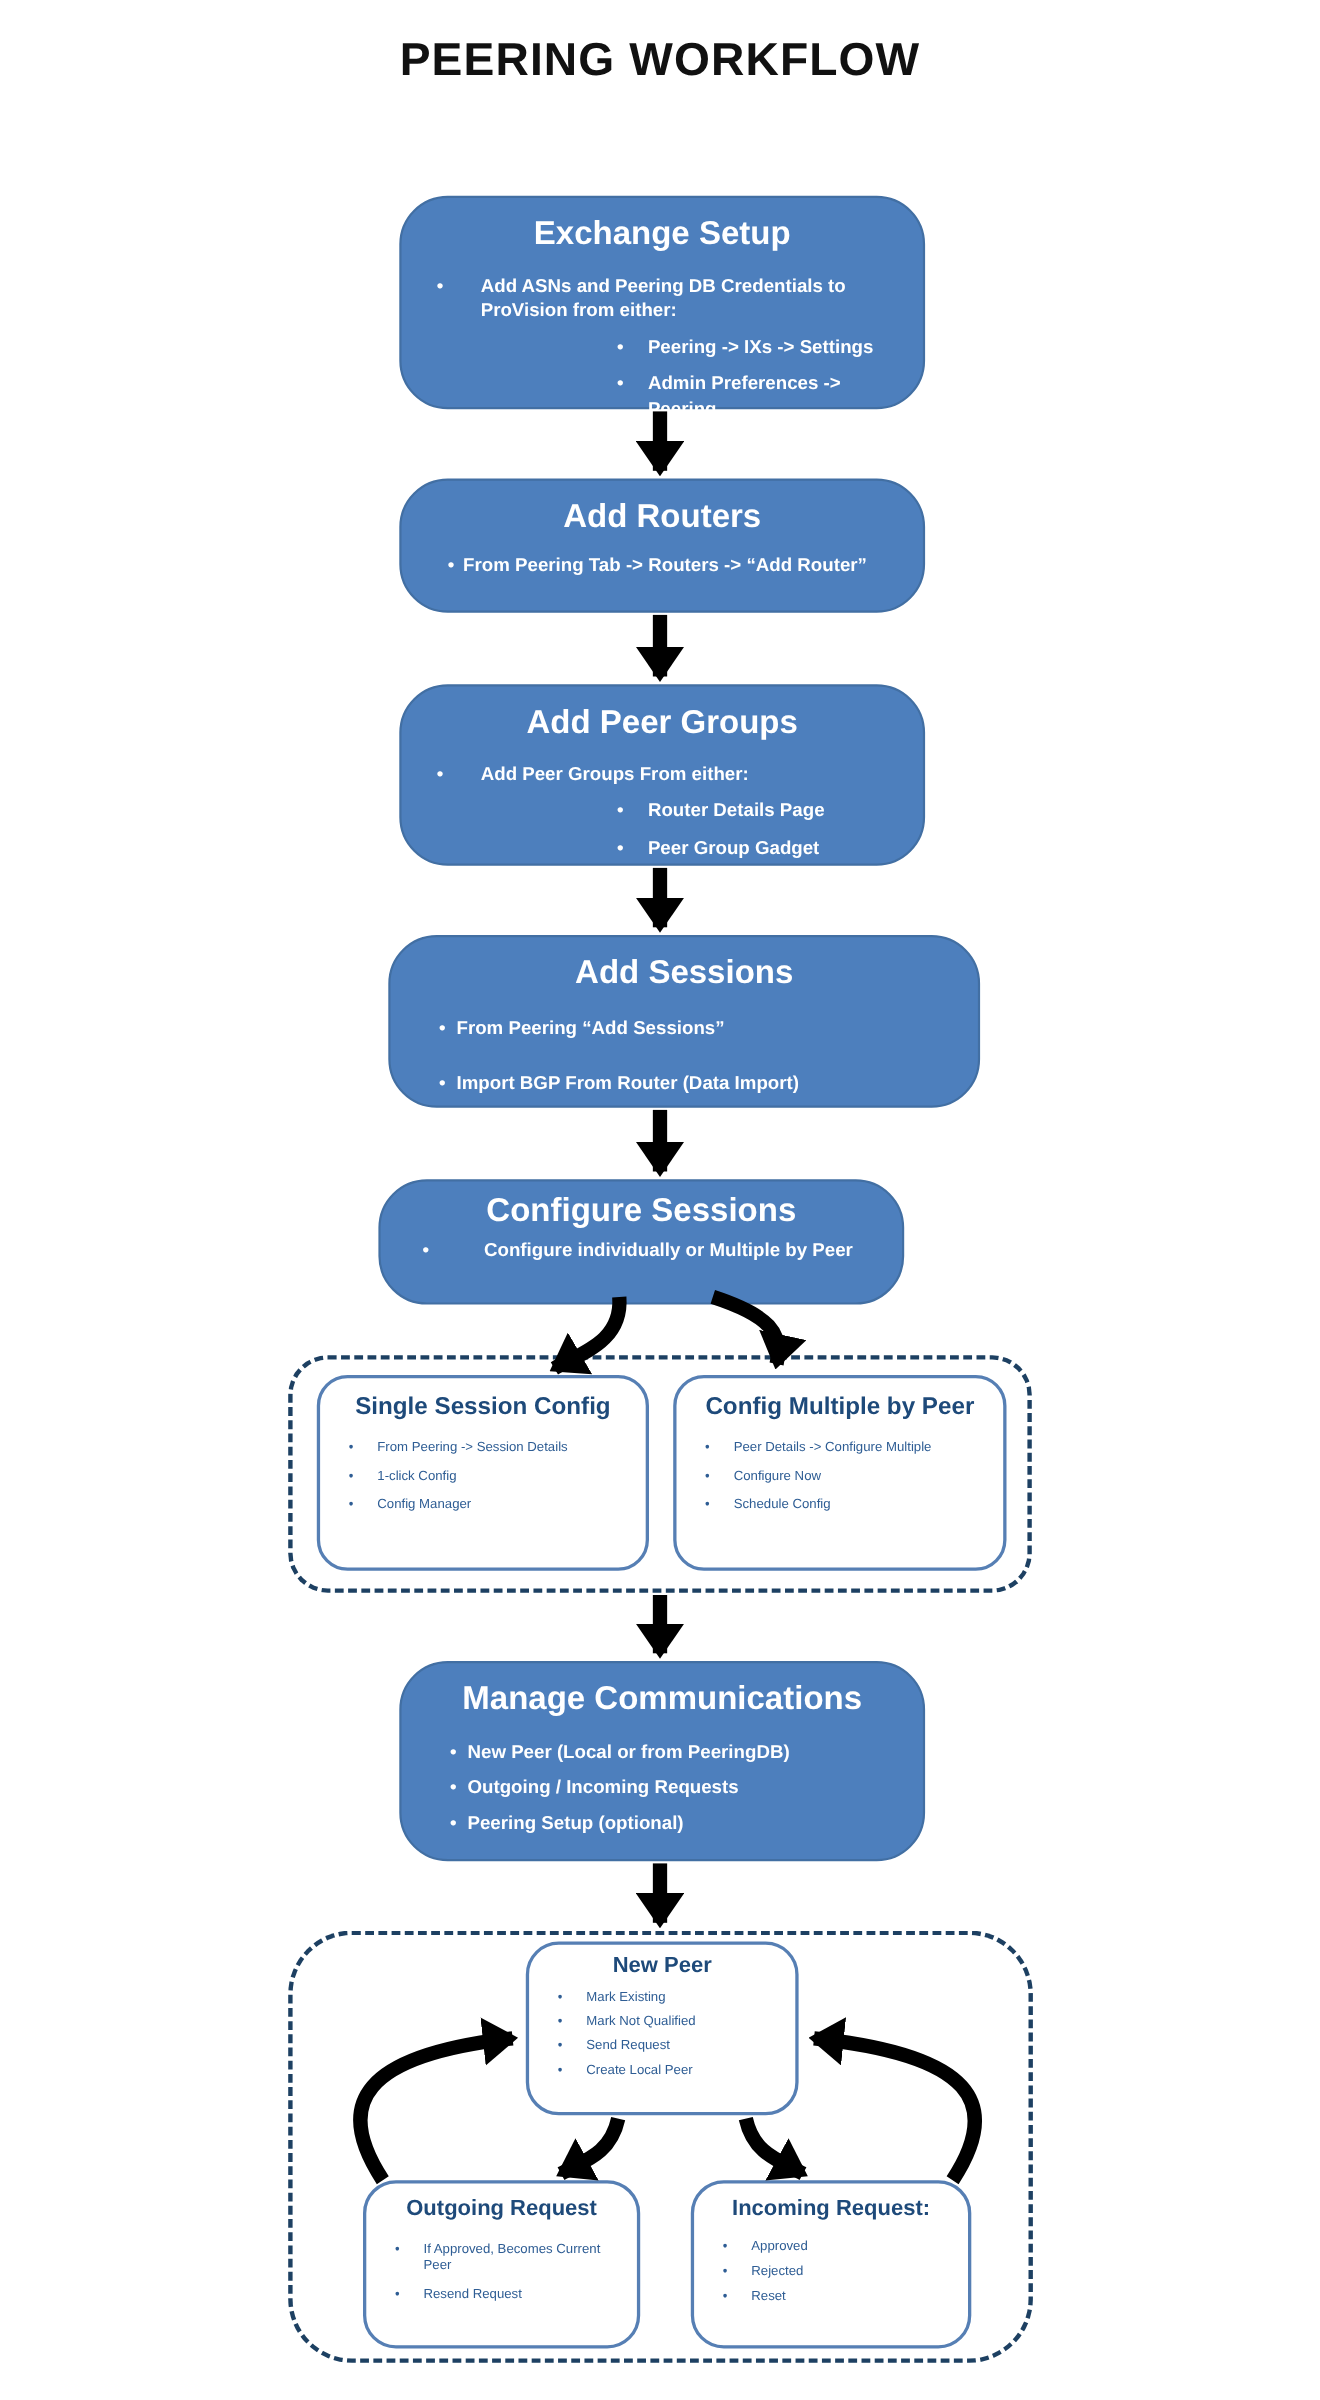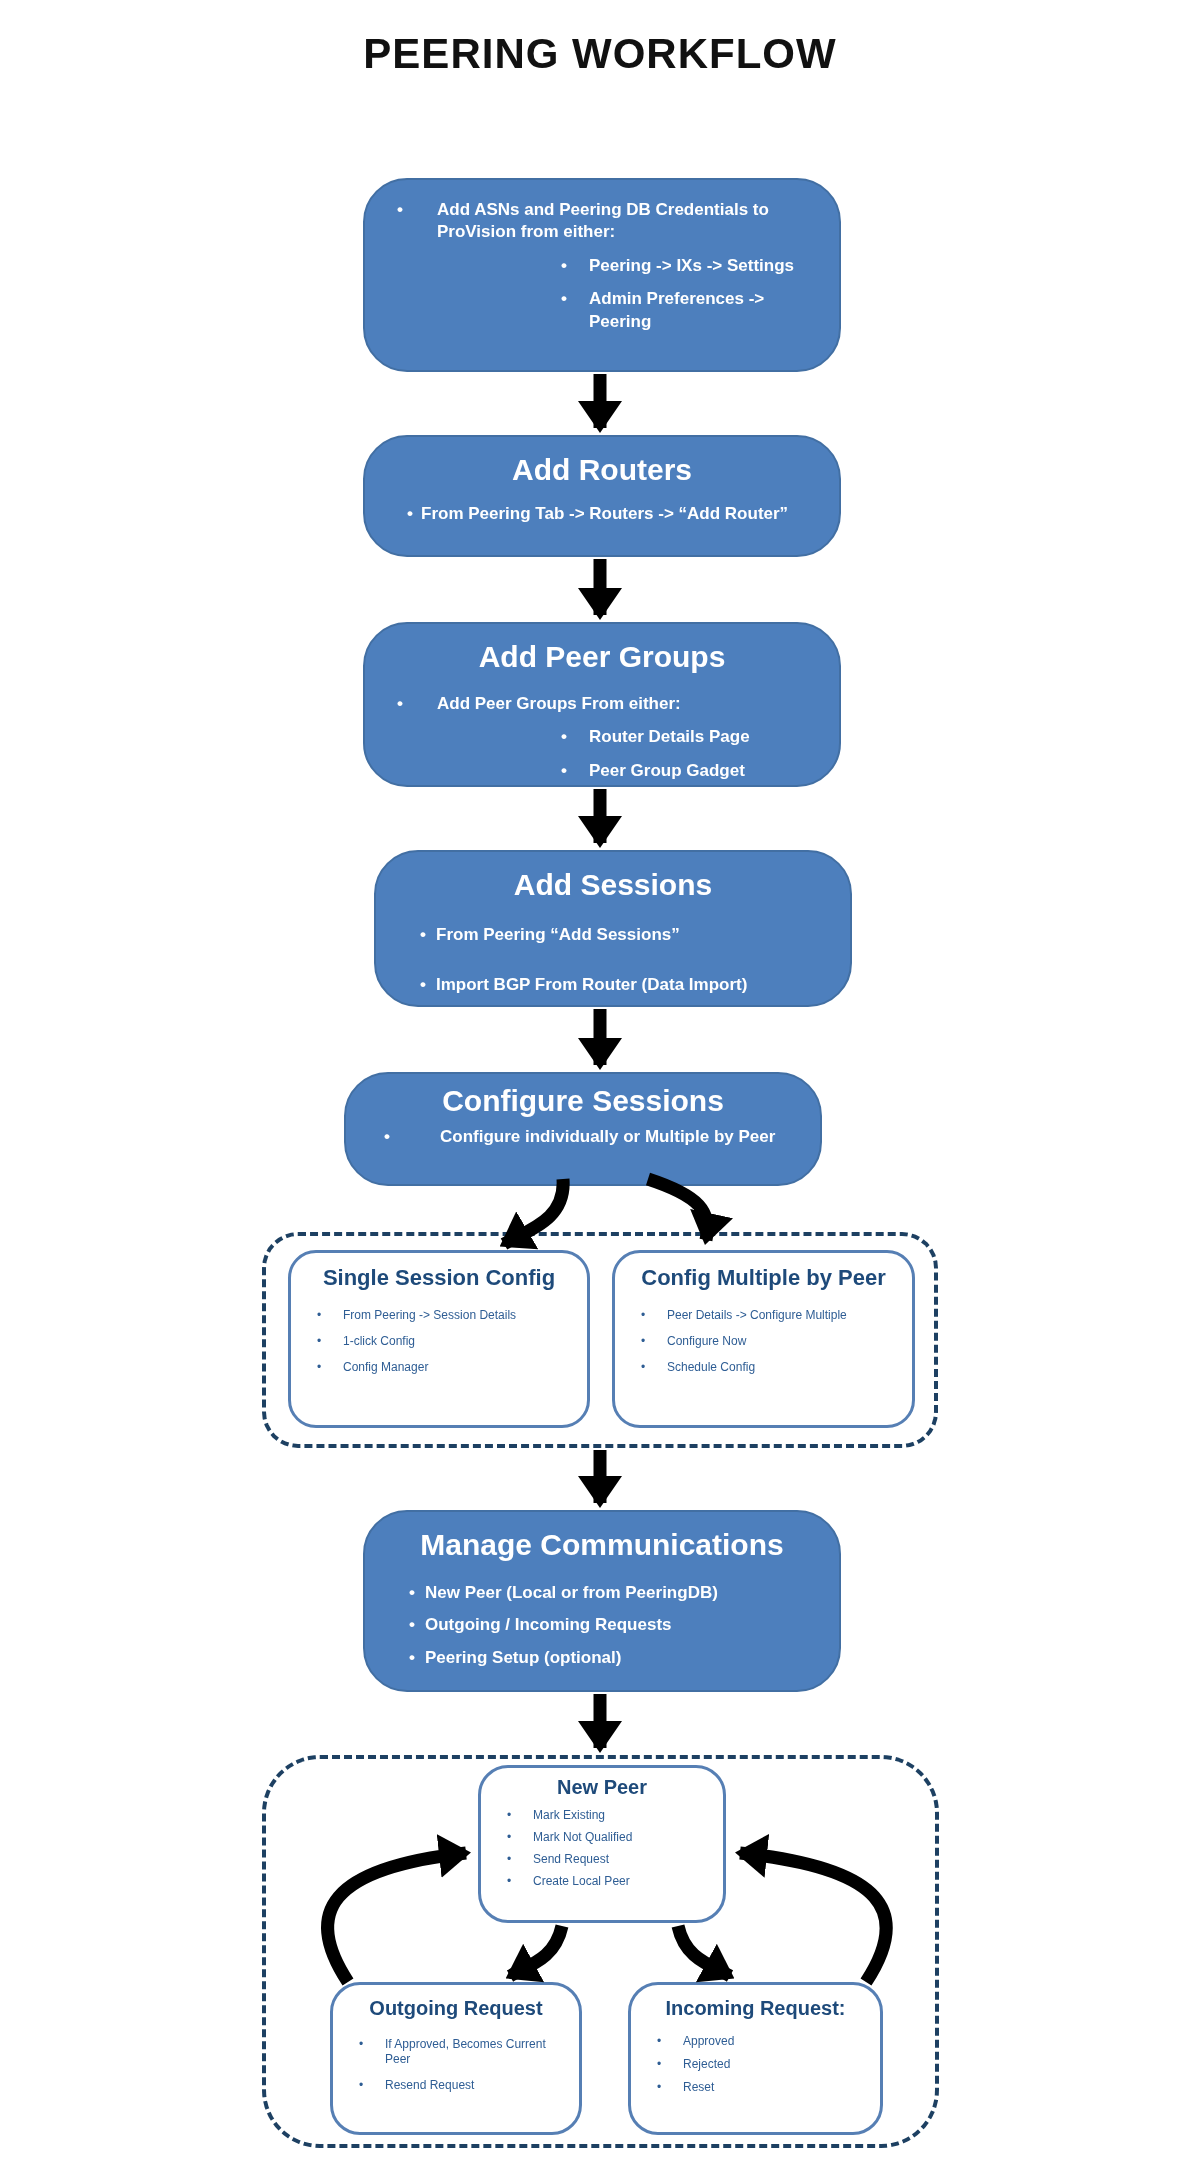--- a/index.html
+++ b/index.html
@@ -70,20 +70,21 @@
   #arrows{position:absolute;left:0;top:0;pointer-events:none;}
 </style>
 </head>
 <body>
 
 <div id="canvas">
 
   <div class="page-title">PEERING WORKFLOW</div>
 
   <div class="bluebox" style="left:363px;top:178px;width:478px;height:194px;">
+    <div class="btitle">Exchange Setup</div>
     <div class="bbody">
       <div class="li wide"><span class="narrow" style="display:inline-block;">Add ASNs and Peering DB Credentials to ProVision from either:</span></div>
       <div class="li sub">Peering -&gt; IXs -&gt; Settings</div>
       <div class="li sub">Admin Preferences -&gt; Peering</div>
     </div>
   </div>
 
   <div class="bluebox" style="left:363px;top:435px;width:478px;height:122px;">
     <div class="btitle">Add Routers</div>
     <div class="bbody" style="padding-left:34px;">
@@ -93,21 +94,21 @@
 
   <div class="bluebox" style="left:363px;top:622px;width:478px;height:165px;">
     <div class="btitle">Add Peer Groups</div>
     <div class="bbody">
       <div class="li wide">Add Peer Groups From either:</div>
       <div class="li sub">Router Details Page</div>
       <div class="li sub">Peer Group Gadget</div>
     </div>
   </div>
 
-  <div class="bluebox" style="left:374px;top:850px;width:478px;height:157px;">
+  <div class="bluebox" style="left:353px;top:850px;width:538px;height:157px;">
     <div class="btitle">Add Sessions</div>
     <div class="bbody" style="padding-left:36px;">
       <div class="li" style="padding-left:24px;margin-top:12px;">From  Peering “Add Sessions”</div>
       <div class="li" style="padding-left:24px;margin-top:28px;">Import BGP From Router (Data Import)</div>
     </div>
   </div>
 
   <div class="bluebox" style="left:344px;top:1072px;width:478px;height:114px;">
     <div class="btitle" style="padding-top:10px;">Configure Sessions</div>
     <div class="bbody" style="padding-top:6px;">

